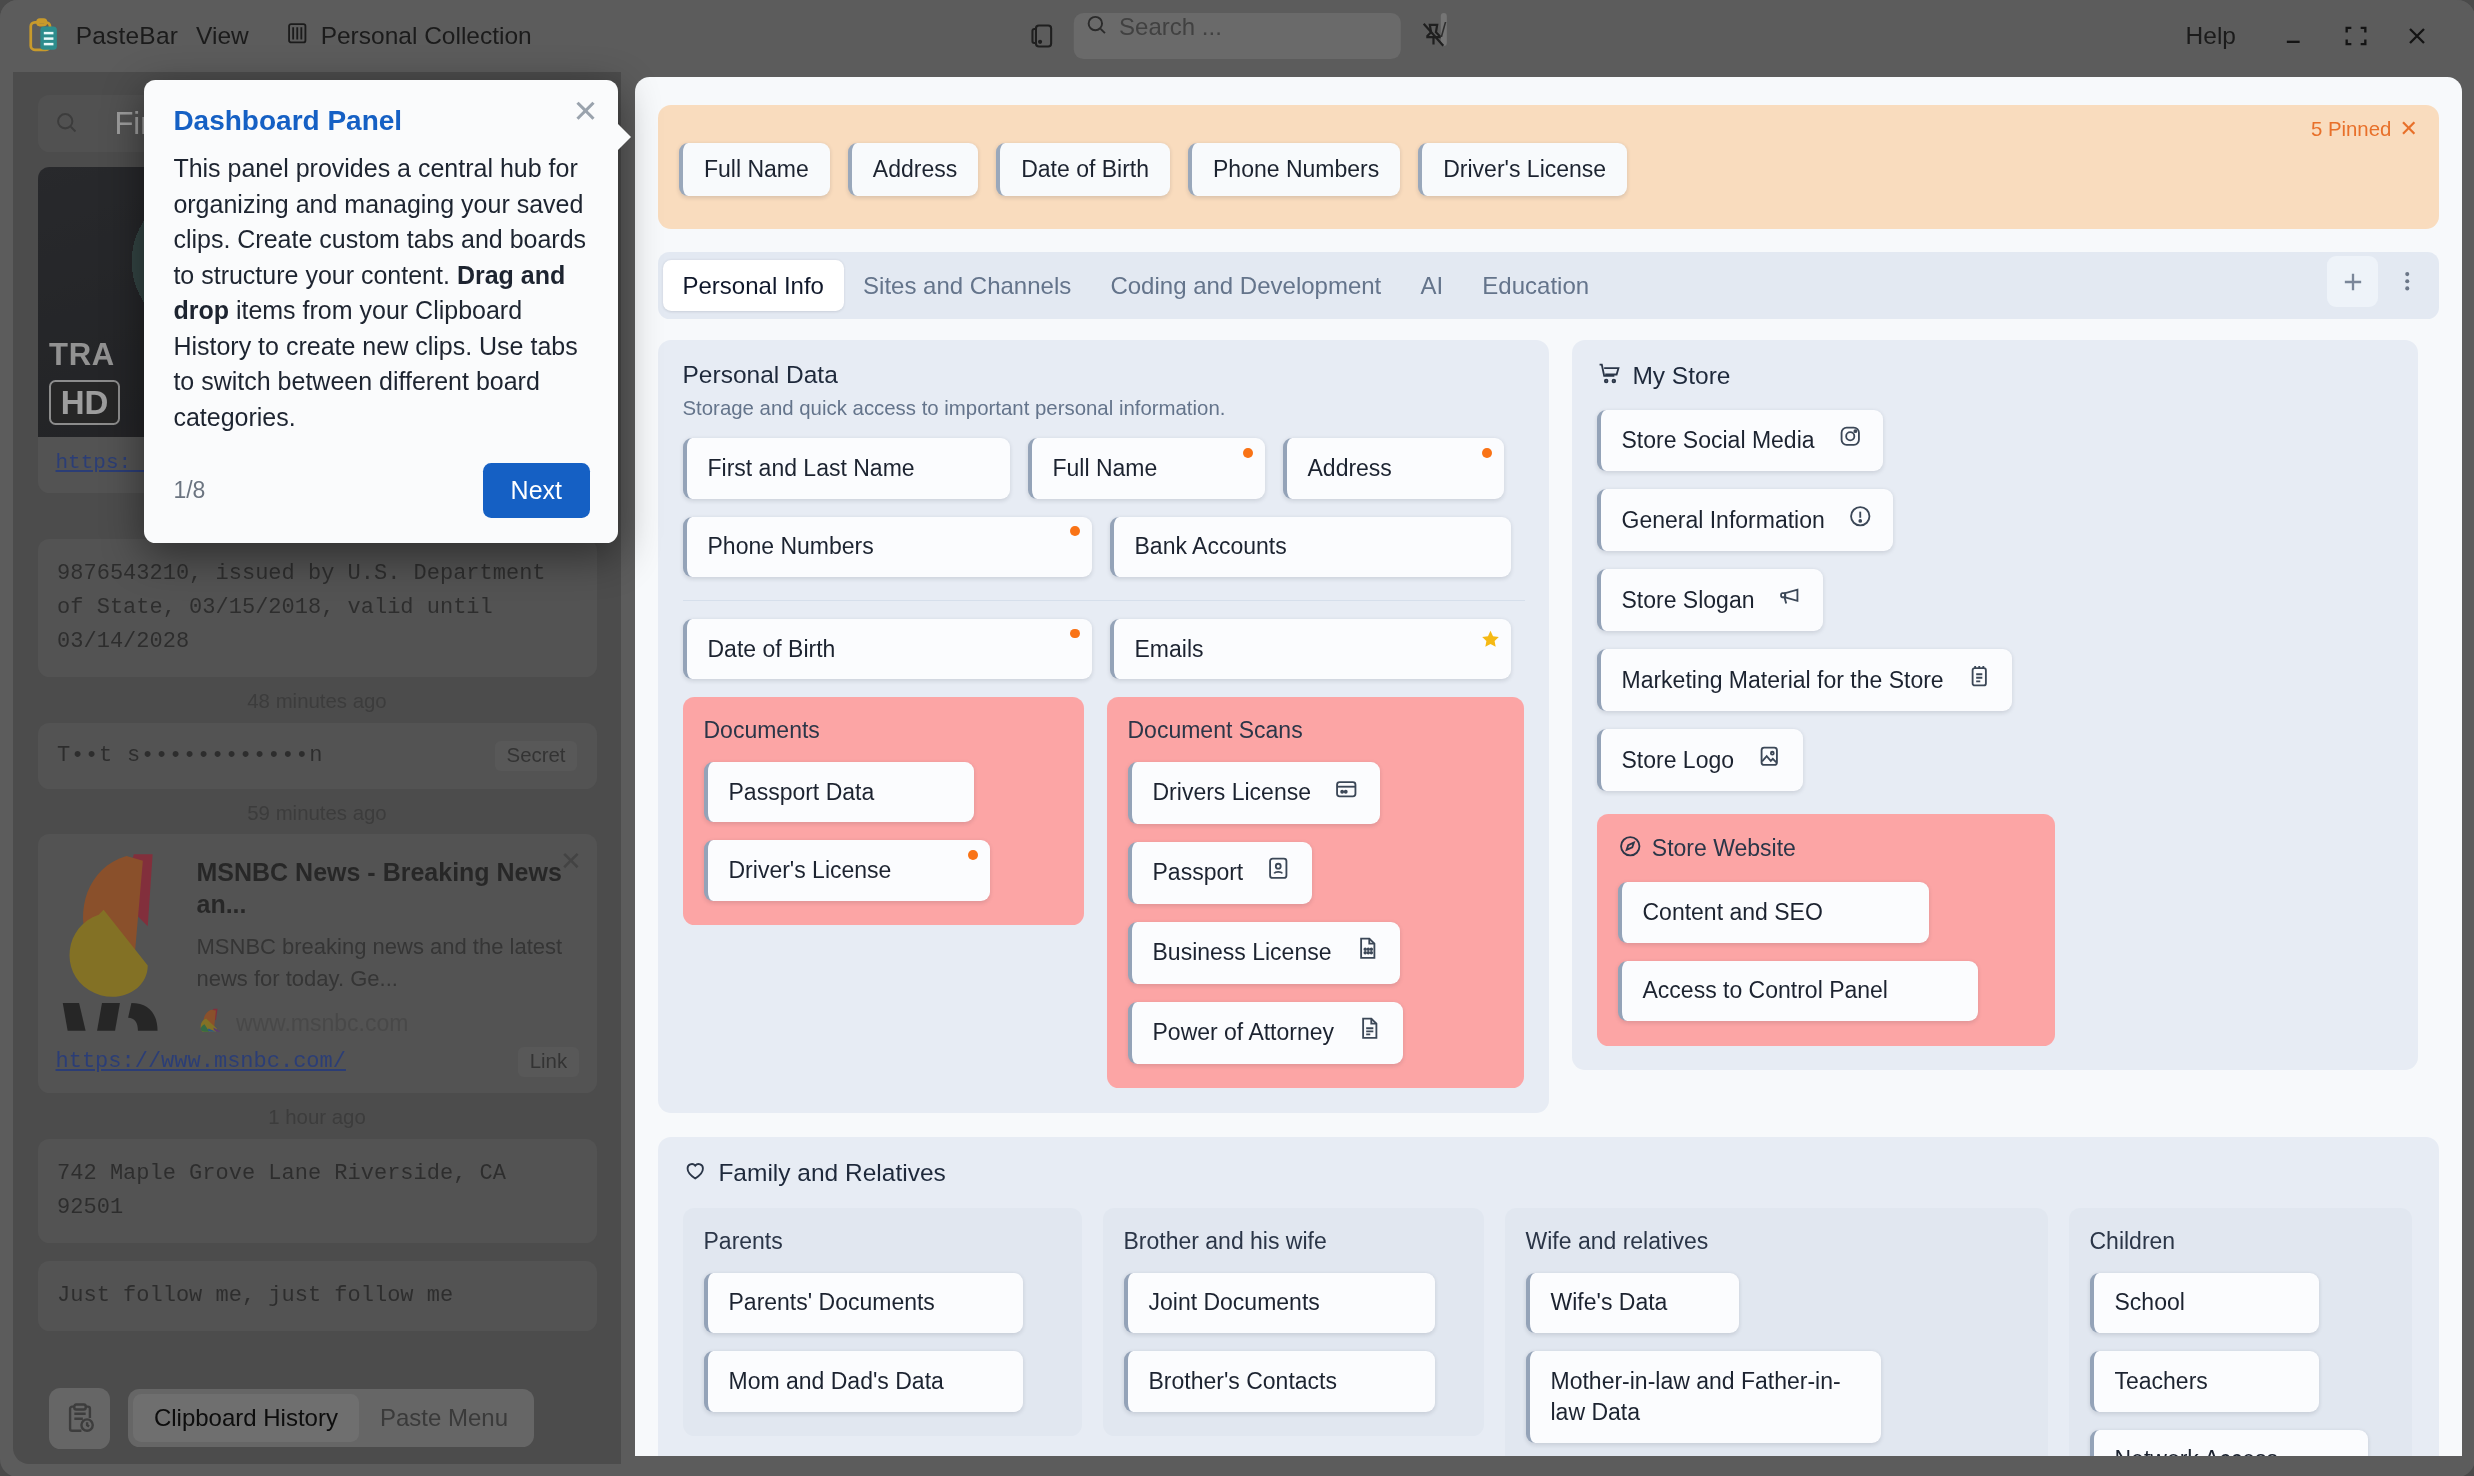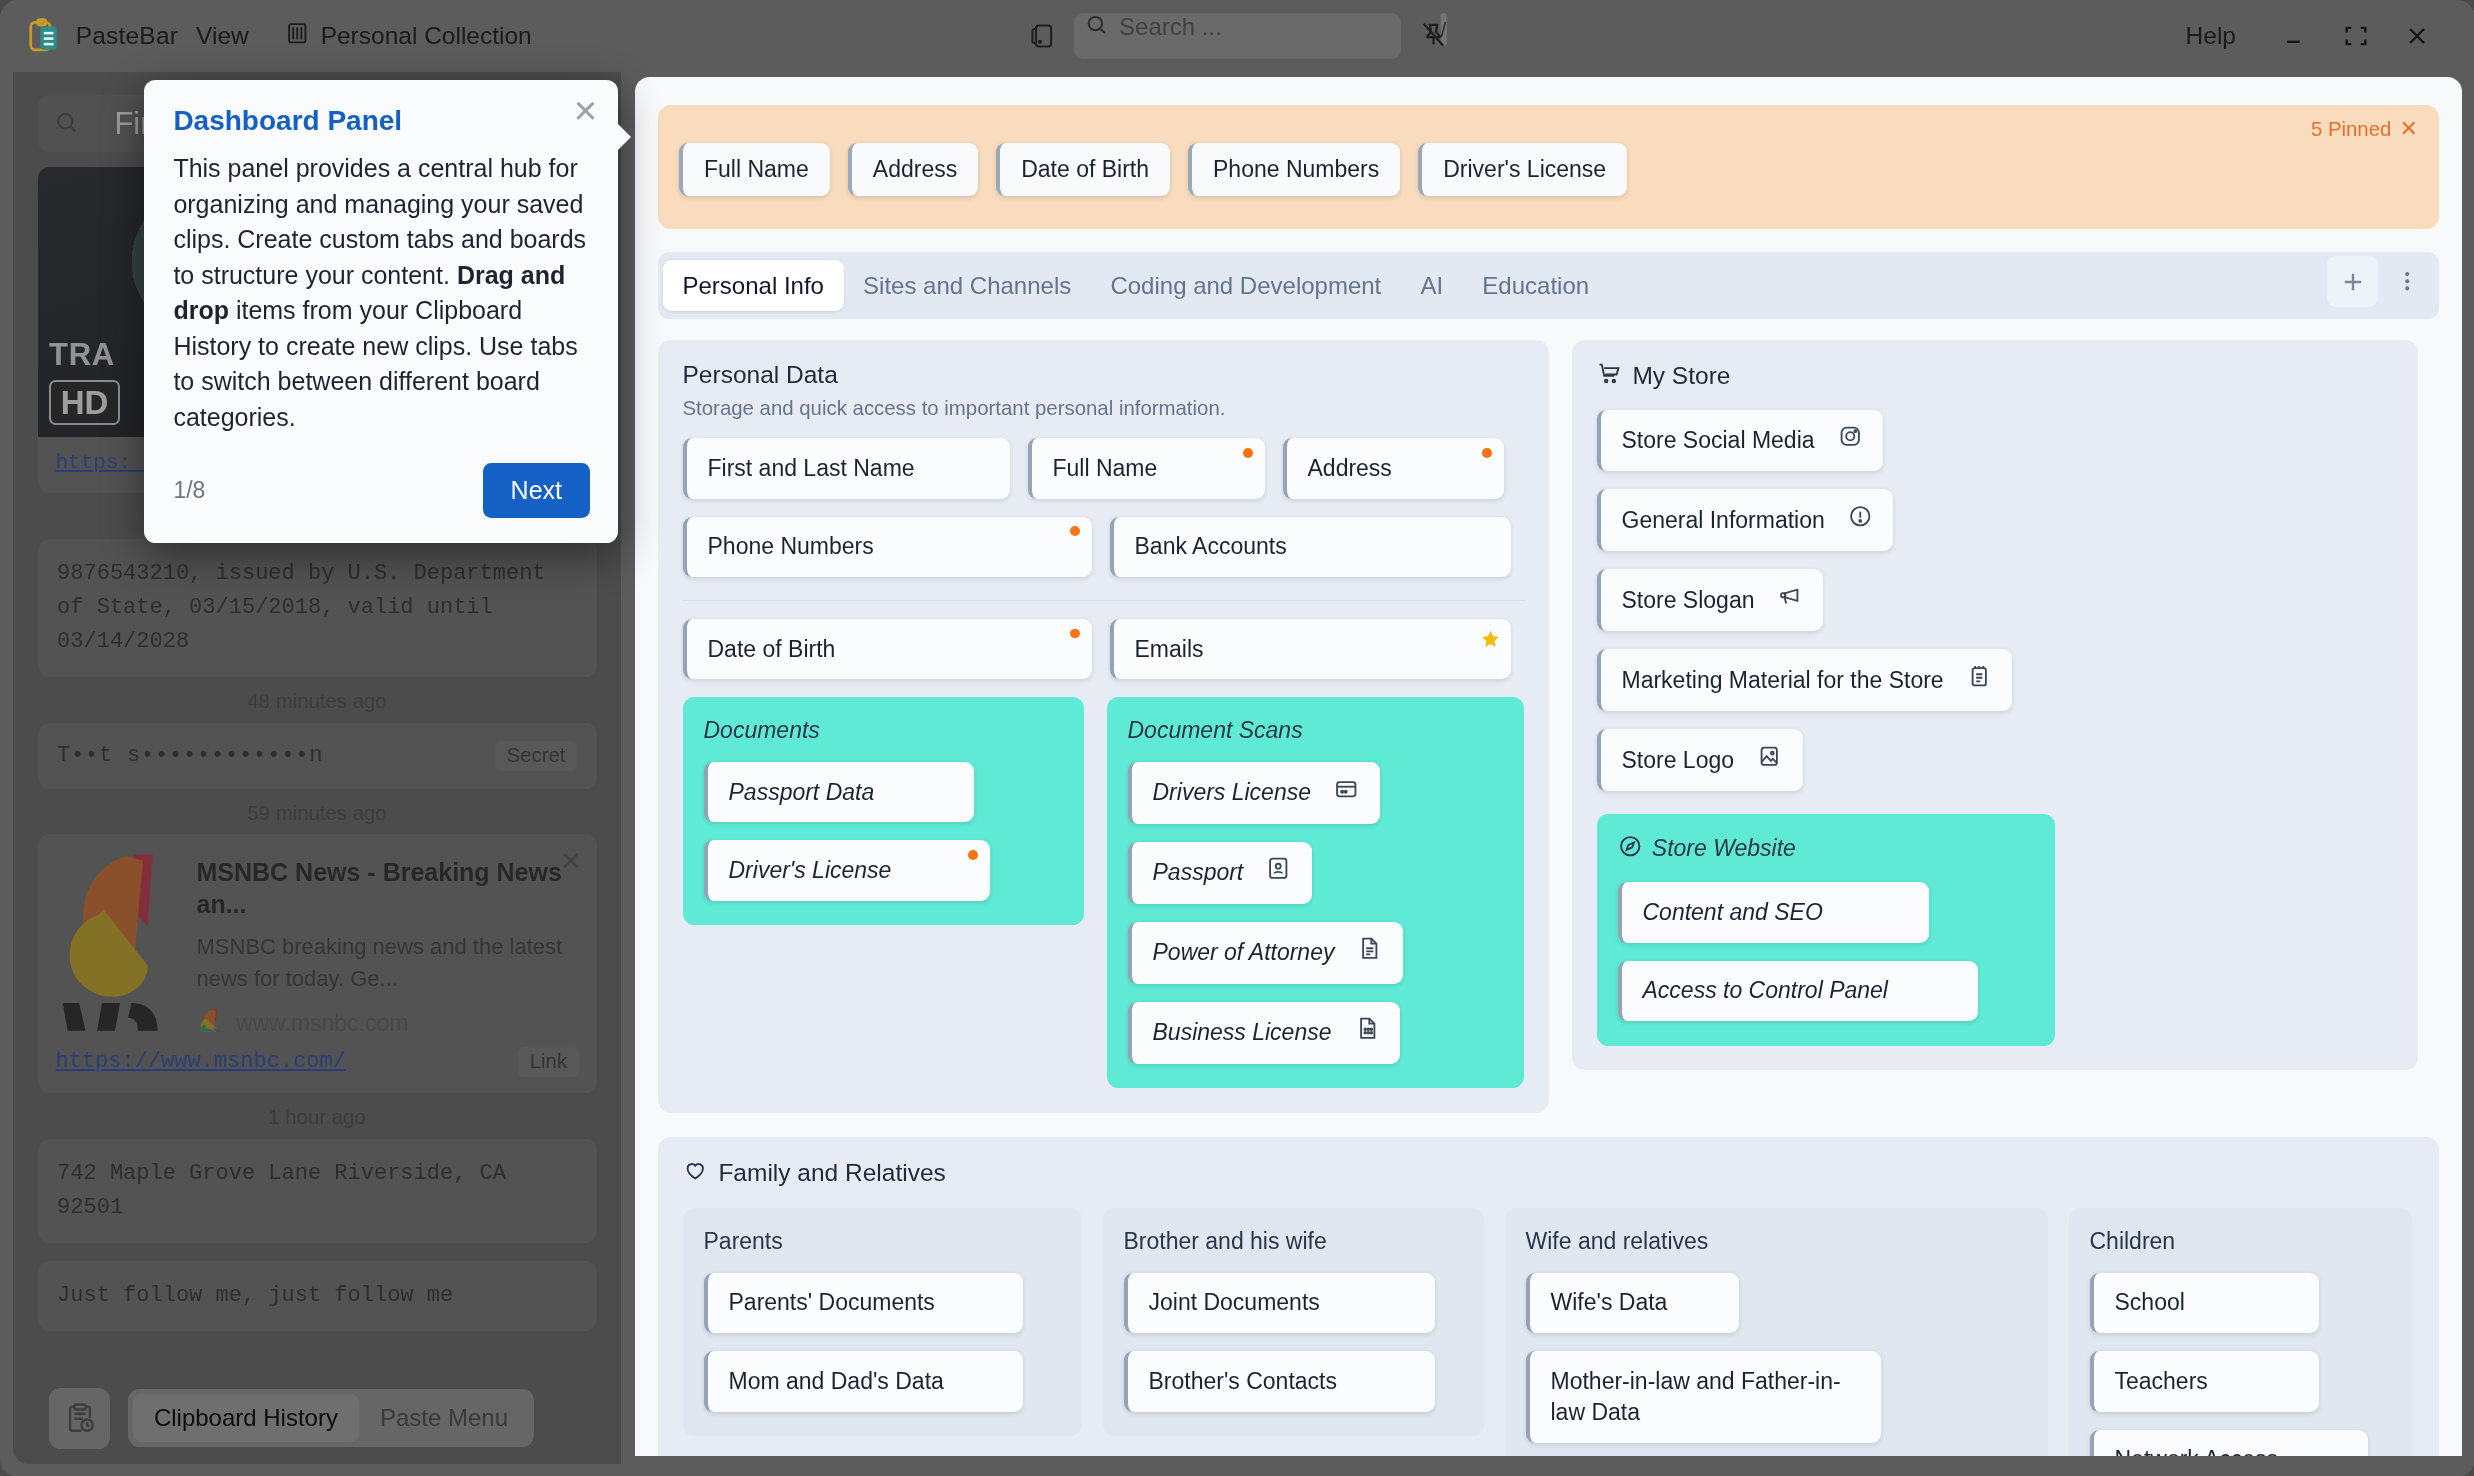--- a/index.html
+++ b/index.html
@@ -195,21 +195,21 @@
     display:inline-flex; align-items:center; gap: 23px; position:relative;
     line-height: 1.35;
   }
   .clip .dot { position:absolute; right: 11.4px; top: 9.8px; width: 9.8px; height: 9.8px; border-radius: 50%; background:#f97316;}
   .clip .star { position:absolute; right: 9.8px; top: 8.2px; }
   .cliprow { display:flex; gap: 18px; flex-wrap: wrap; margin-top: 18px; }
   .clipcol { display:flex; flex-direction: column; gap: 18px; align-items:flex-start; margin-top: 18px;}
 
   .divider { height: 0.8px; background:#d6dfeb; margin: 23px 0 3.3px 0;}
 
-  .subpanel { background:#5eead4; border-radius: 11.4px; padding: 19.6px 21px 24.5px 21px; font-style: italic; }
+  .subpanel { background:#fca5a5; border-radius: 11.4px; padding: 19.6px 21px 24.5px 21px; }
   .subpanel-title { font-size: 23px; color:#2b3648; margin-bottom: 4.9px; display:flex; align-items:center; gap:9.8px;}
 
   .ic { width: 24.5px; height: 24.5px; flex: 0 0 auto; }
 
   
   #family { margin: 24.5px 23px 0 23px; background:#e7ecf4; border-radius:13px; padding: 21px 24.5px 19.6px 24.5px;}
   .fam-cols { display:flex; gap: 21px; margin-top: 19.6px; align-items: flex-start; }
   .fam-col { background:#e1e7f0; border-radius: 11.4px; padding: 19.6px 21px 24.5px 21px; }
 
   
@@ -533,44 +533,44 @@
                   <span>Passport</span>
                   <span>
                     <svg class="ic" viewBox="0 0 24 24" fill="none" stroke="#3b4757" stroke-width="1.8">
                       <rect x="4" y="2.5" width="16" height="19" rx="2.5"></rect>
                       <circle cx="12" cy="10" r="2.4"></circle>
                         <path d="M8 17c1.2-2 6.8-2 8 0"></path>
                     </svg>
                   </span>
                 </div>
                 <div class="clip">
-                  <span>Power of Attorney</span>
-                  <span>
-                    <svg class="ic" viewBox="0 0 24 24" fill="none" stroke="#3b4757" stroke-width="1.8">
-                      <path d="M6 2.5h8l5 5v14H6z"></path>
-                        <path d="M14 2.5v5h5"></path>
-                      <path d="M9 12h7M9 15h7M9 18h4"></path>
-                    </svg>
-                  </span>
-                </div>
-                <div class="clip">
                   <span>Business License</span>
                   <span>
                     <svg class="ic" viewBox="0 0 24 24" fill="none" stroke="#3b4757" stroke-width="1.8">
                       <path d="M6 2.5h8l5 5v14H6z"></path>
                         <path d="M14 2.5v5h5"></path>
                       <circle cx="10" cy="13" r=".8" fill="#3b4757"></circle>
                         <circle cx="13" cy="13" r=".8" fill="#3b4757"></circle>
                         <circle cx="16" cy="13" r=".8" fill="#3b4757"></circle>
                       <circle cx="10" cy="16.5" r=".8" fill="#3b4757"></circle>
                         <circle cx="13" cy="16.5" r=".8" fill="#3b4757"></circle>
                         <circle cx="16" cy="16.5" r=".8" fill="#3b4757"></circle>
                     </svg>
                   </span>
                 </div>
+                <div class="clip">
+                  <span>Power of Attorney</span>
+                  <span>
+                    <svg class="ic" viewBox="0 0 24 24" fill="none" stroke="#3b4757" stroke-width="1.8">
+                      <path d="M6 2.5h8l5 5v14H6z"></path>
+                        <path d="M14 2.5v5h5"></path>
+                      <path d="M9 12h7M9 15h7M9 18h4"></path>
+                    </svg>
+                  </span>
+                </div>
               </div>
             </div>
           </div>
         </div>
 
         <div class="panel" style="width:846px;">
           <div class="panel-title">
             <span>
               <svg class="ic" viewBox="0 0 24 24" fill="none" stroke="#2b3648" stroke-width="1.8">
                 <path d="M2.5 3.5h2.2l2.3 11h10"></path>

